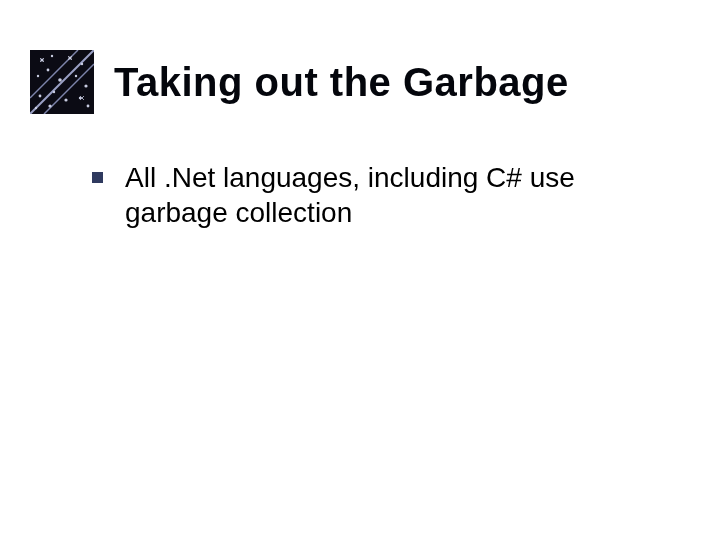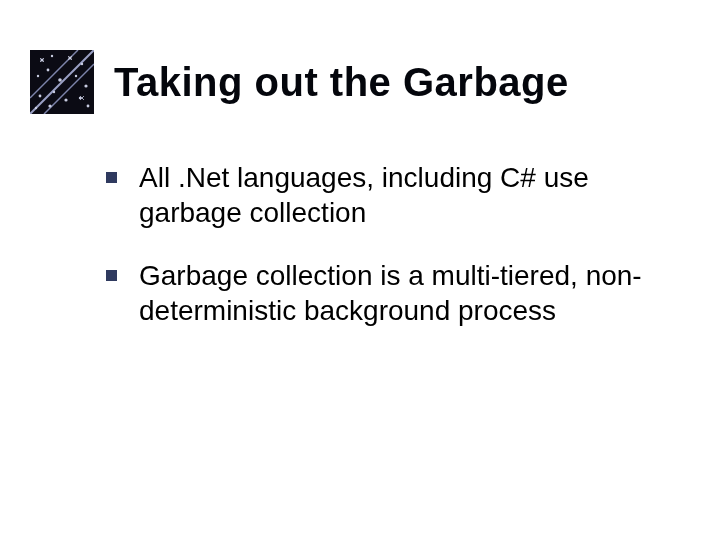--- a/index.html
+++ b/index.html
@@ -33,21 +33,21 @@
     top: 60px;
     left: 114px;
     font-size: 40px;
     font-weight: bold;
     color: #04060c;
     letter-spacing: 0.5px;
   }
   .body {
     position: absolute;
     top: 160px;
-    left: 106px;
+    left: 92px;
     right: 40px;
   }
   .item {
     display: flex;
     align-items: flex-start;
     margin-bottom: 28px;
   }
   .bullet {
     flex: 0 0 auto;
     width: 11px;
@@ -103,19 +103,15 @@
     </svg>
   </div>
 
   <div class="title">Taking out the Garbage</div>
 
   <div class="body">
     <div class="item">
       <div class="bullet"></div>
       <div class="text">All .Net languages, including C# use garbage collection</div>
     </div>
-    <div class="item">
-      <div class="bullet"></div>
-      <div class="text">Garbage collection is a multi-tiered, non-deterministic background process</div>
-    </div>
   </div>
 
 </div>
 
 </body></html>

